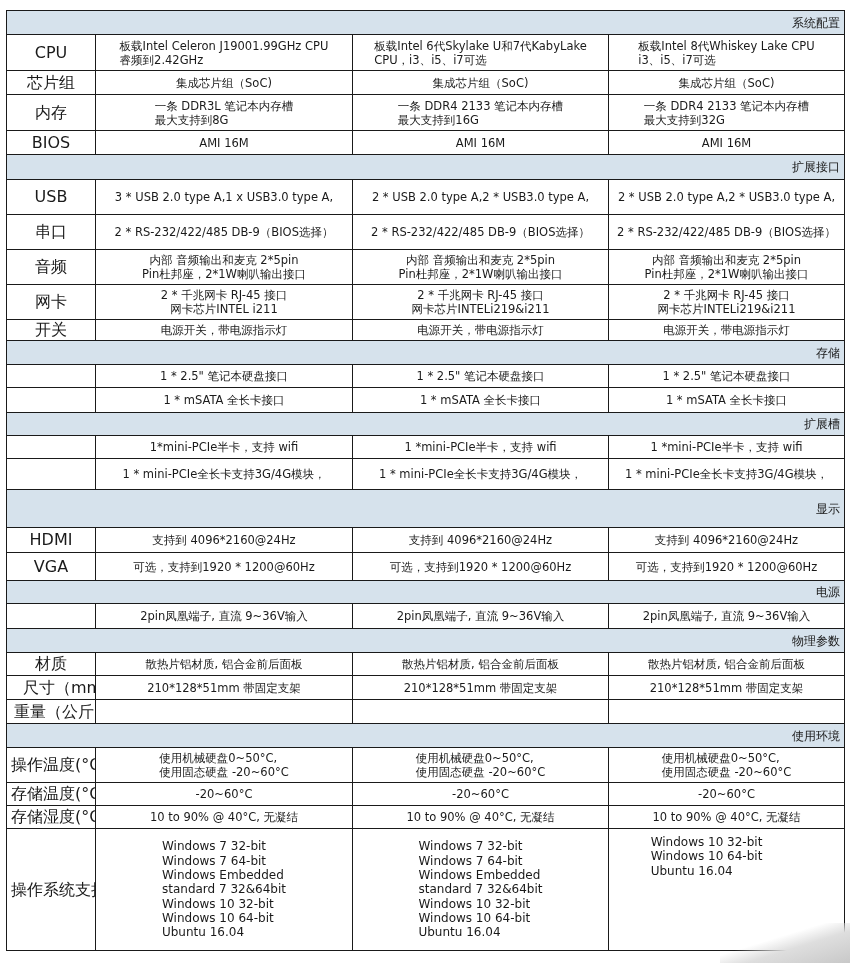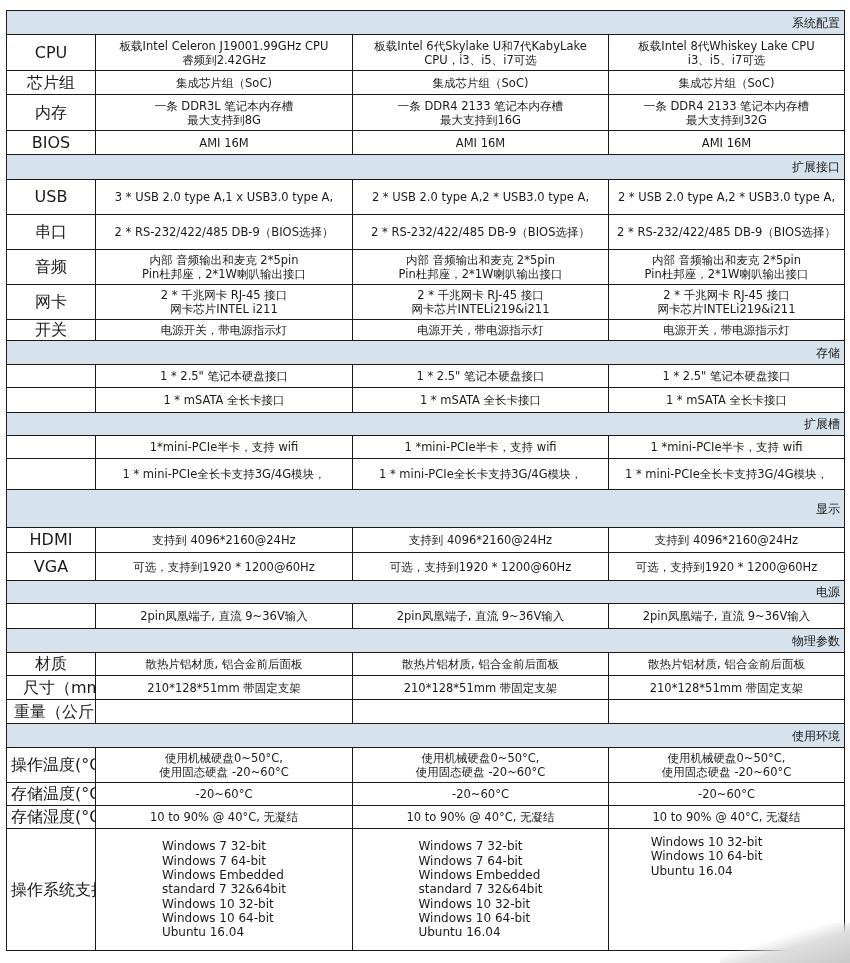--- a/index.html
+++ b/index.html
@@ -8,21 +8,21 @@
   .spec-table { position: absolute; left: 6px; top: 10px; width: 838px;
                 border-collapse: collapse; table-layout: fixed; font-size: 11.5px; }
   .spec-table td { border: 1.5px solid #1a1a1a; padding: 0 4px; line-height: 14px;
                    text-align: center; vertical-align: middle; overflow: hidden; white-space: nowrap; }
   .spec-table col.c0 { width: 89px; }
   .spec-table col.c1 { width: 257px; }
   .spec-table col.c2 { width: 256px; }
   .spec-table col.c3 { width: 236px; }
   .section td { background: #d6e2ec; text-align: right; padding-left: 20px; font-size: 12px; }
   .lbl { font-size: 16px; }
-  .left-block { display: inline-block; text-align: center; }
+  .left-block { display: inline-block; text-align: left; }
   .os-list { display: inline-block; text-align: left; line-height: 14.3px; font-size: 12px; }
   .os-cell { vertical-align: top !important; padding-top: 6px !important; margin-top: 32px; }
   .os-cell.mid { vertical-align: middle !important; padding-top: 0 !important; }
   .shadow { position: absolute; right: 0; bottom: 0; width: 130px; height: 40px;
             background: linear-gradient(to top left, #c8c8c8 0%, #dedede 40%, rgba(255,255,255,0) 60%); }
 </style>
 </head>
 <body>
 
 <table class="spec-table">

